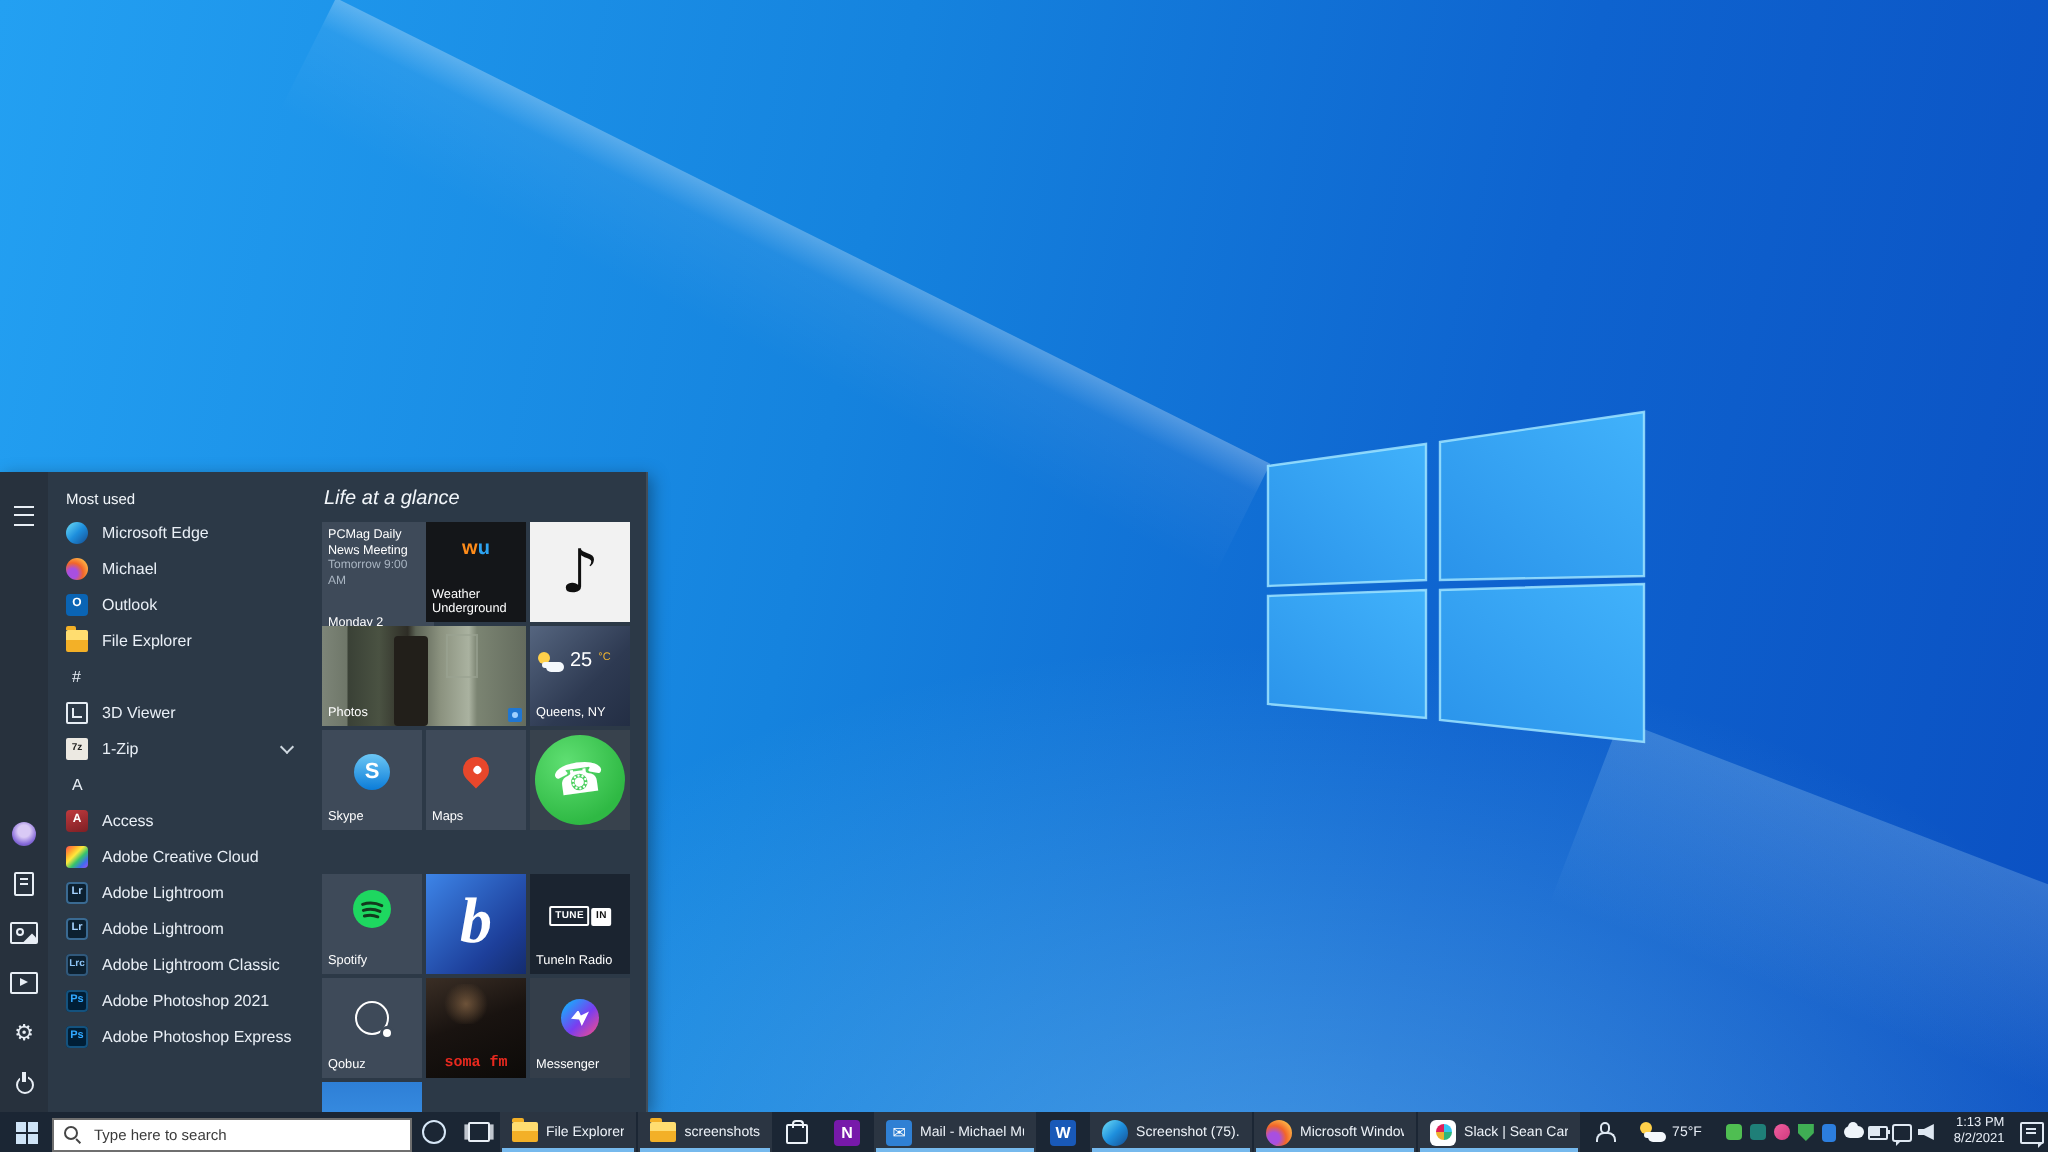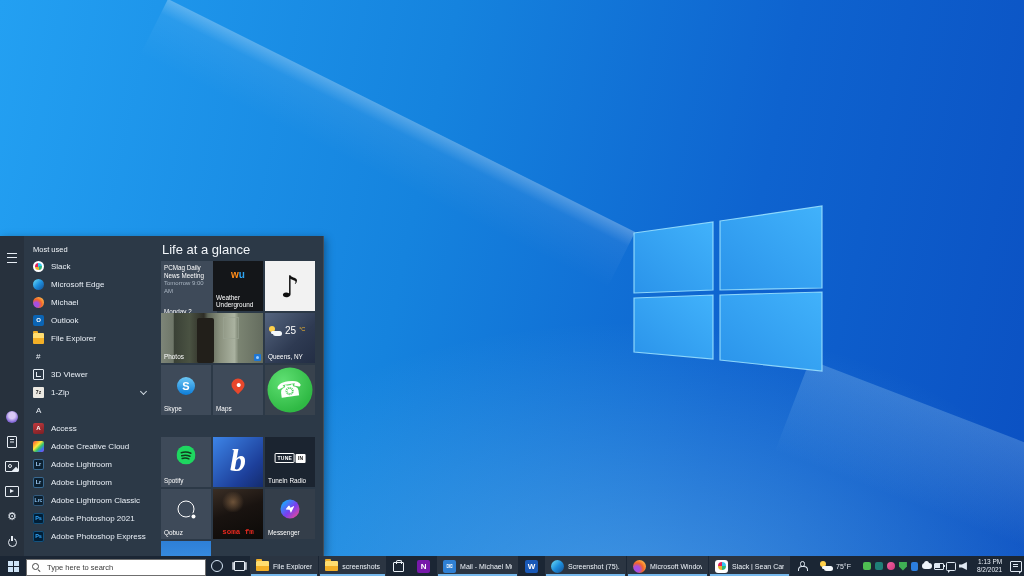--- a/index.html
+++ b/index.html
@@ -60,21 +60,21 @@
   .ai-viewer3d{border:1px solid #e6edf4;border-radius:1px;background:transparent;width:9px;height:9px;}
   .ai-viewer3d::after{content:"";position:absolute;inset:2px;border-left:1px solid #e6edf4;border-bottom:1px solid #e6edf4;}
   .ai-sevenzip{background:#ece9e2;color:#222;border-radius:1px;font-size:5px;}
   .ai-access{background:linear-gradient(160deg,#c03a3e,#7d1f24);}
   .ai-adobecc{background:linear-gradient(135deg,#ff4b4b 0%,#ffb02e 25%,#ffe83c 40%,#35c36b 60%,#3f6cf0 80%,#a04ef0 100%);}
   .ai-lr{background:#0c2030;color:#a7d4ff;box-shadow:inset 0 0 0 1px #3a6a92;font-size:5.5px;}
   .ai-lrc{background:#0c2030;color:#8ec4f5;box-shadow:inset 0 0 0 1px #31597c;font-size:5px;}
   .ai-ps{background:#001e36;color:#31a8ff;box-shadow:inset 0 0 0 1px #14527e;font-size:5.5px;}
   
   .tiles{flex:1;padding-top:6px;position:relative;}
-  .tiles-header{height:15px;line-height:15px;padding-left:6px;font-size:13px;color:#f2f6fa;}
+  .tiles-header{height:15px;line-height:15px;padding-left:6px;font-size:10px;color:#f2f6fa;font-style:italic;}
   .tilegrid{position:absolute;left:5px;top:23px;width:154px;height:310px;}
   .tile{position:absolute;background:#3e4a59;overflow:hidden;}
   .tile-label{position:absolute;left:3px;bottom:2px;font-size:6.4px;color:#fff;line-height:1.18;max-width:44px;}
   .t-cal{padding:3px;}
   .cal-title{font-size:6.3px;color:#fff;line-height:1.22;}
   .cal-sub{font-size:6px;color:#a9b5c2;margin-top:1px;line-height:1.22;}
   .cal-footer{position:absolute;bottom:2px;left:3px;font-size:6.3px;color:#fff;}
   .t-wu{background:#141619;}
   .wu-logo{position:absolute;top:8px;left:50%;transform:translateX(-50%);font-size:10px;font-weight:bold;}
   .wu-w{color:#ff8c1a;}.wu-u{color:#2da4f2;}
@@ -234,24 +234,20 @@
             <span class="ric ric-settings">⚙</span>
           </div>
           <div class="rail-btn">
             <span class="ric ric-power"></span>
           </div>
         </div>
     </div>
     <div class="applist" id="applist">
         <div class="alist-header">Most used</div>
         <div class="app-row">
-          <span class="ai ai-slack"></span>
-          <span class="app-label">Slack</span>
-        </div>
-        <div class="app-row">
           <span class="ai ai-edge"></span>
           <span class="app-label">Microsoft Edge</span>
         </div>
         <div class="app-row">
           <span class="ai ai-firefox"></span>
           <span class="app-label">Michael</span>
         </div>
         <div class="app-row">
           <span class="ai ai-outlook">O</span>
           <span class="app-label">Outlook</span>

